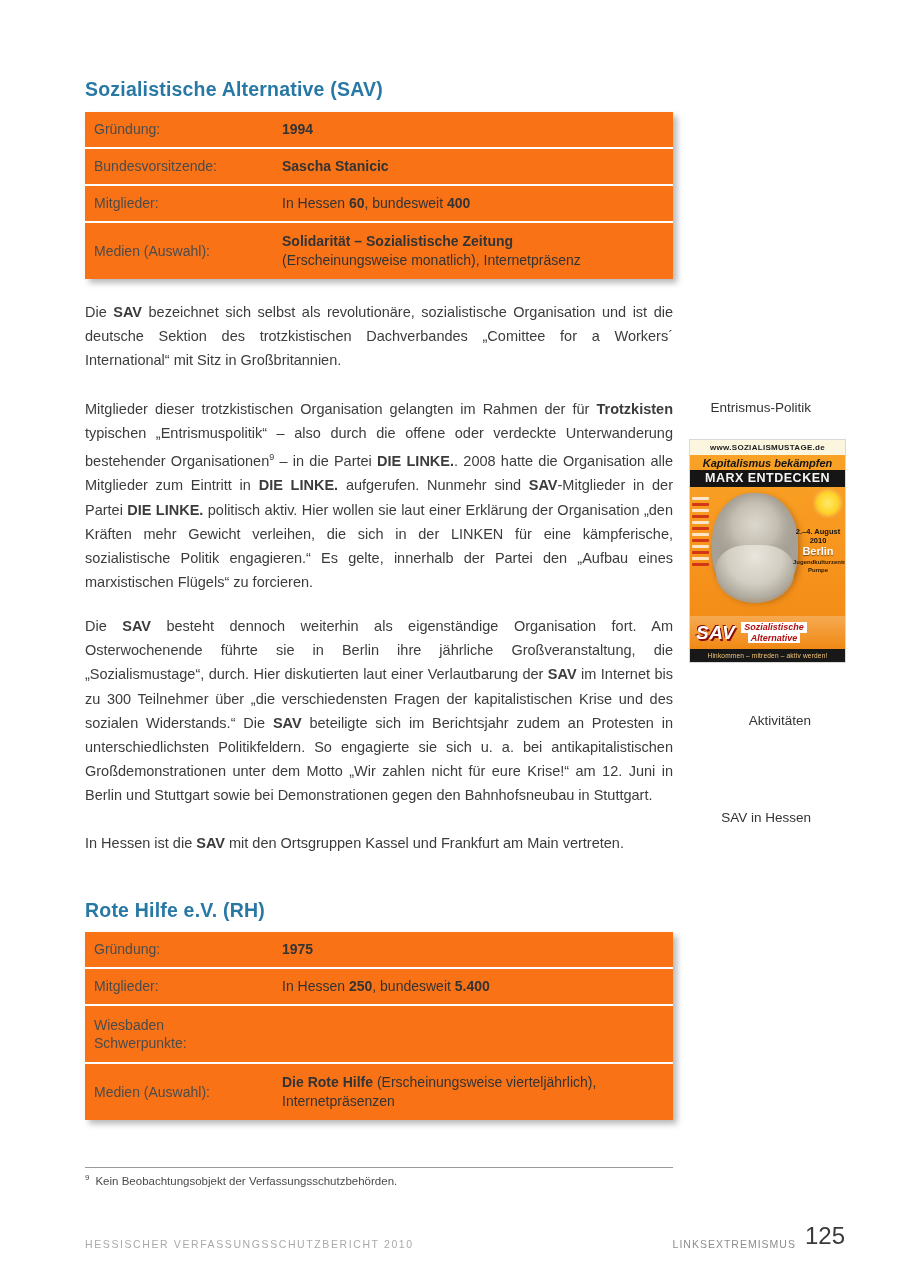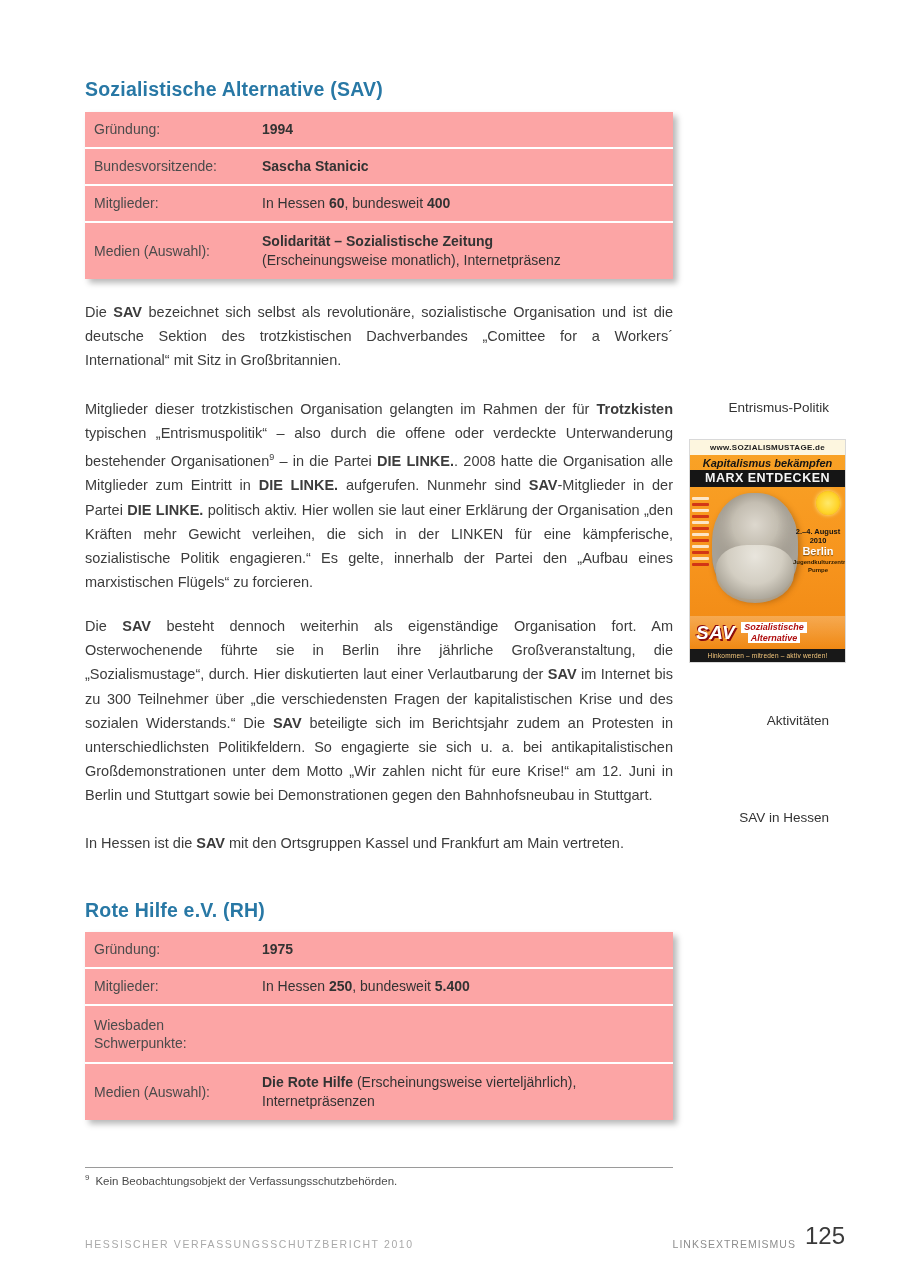--- a/index.html
+++ b/index.html
@@ -20,23 +20,24 @@
   }
 
   .info-table {
     position:absolute; left:85px; width:588px;
     display:flex; flex-direction:column; row-gap:2px;
     box-shadow:4px 4px 6px rgba(0,0,0,0.28);
     background:#fff;
   }
   .info-row {
     display:grid; grid-template-columns:170px 1fr;
-    background:#fca5a5;
+    background:#f97316;
     min-height:35px;
     align-items:center;
+    gap:20px;
   }
   .info-label {
     padding:7px 6px 7px 9px;
     font-size:14px; color:#4b4b4b;
     line-height:1.3;
   }
   .info-value {
     padding:7px 10px 7px 7px;
     font-size:14px; color:#333;
     line-height:1.35;
@@ -44,21 +45,21 @@
   }
 
   .body-par {
     position:absolute; left:85px; width:588px;
     font-size:14.5px; line-height:24.2px;
     text-align:justify; color:#3c3c3c;
   }
   .body-par sup { font-size:9px; }
 
   .margin-note {
-    position:absolute; left:674px; width:155px;
+    position:absolute; left:656px; width:155px;
     text-align:right; font-size:13.5px; color:#333;
   }
 
   
   .poster {
     position:absolute; left:690px; top:440px; width:155px; height:222px;
     background:linear-gradient(180deg,#f9a427 0%, #f7941d 55%, #ef8712 100%);
     display:flex; flex-direction:column;
     box-shadow:0 0 0 1px rgba(0,0,0,0.15);
     overflow:hidden;

